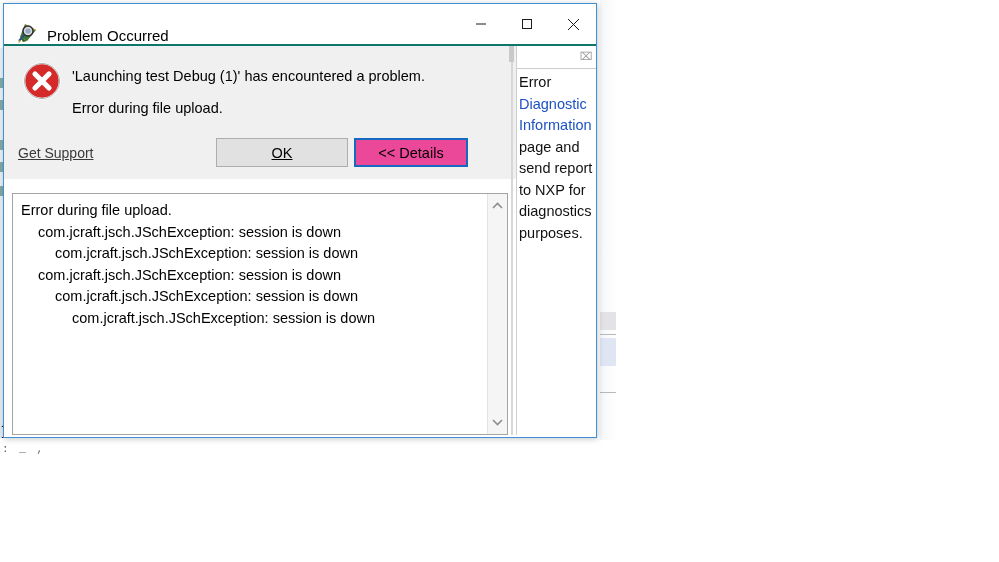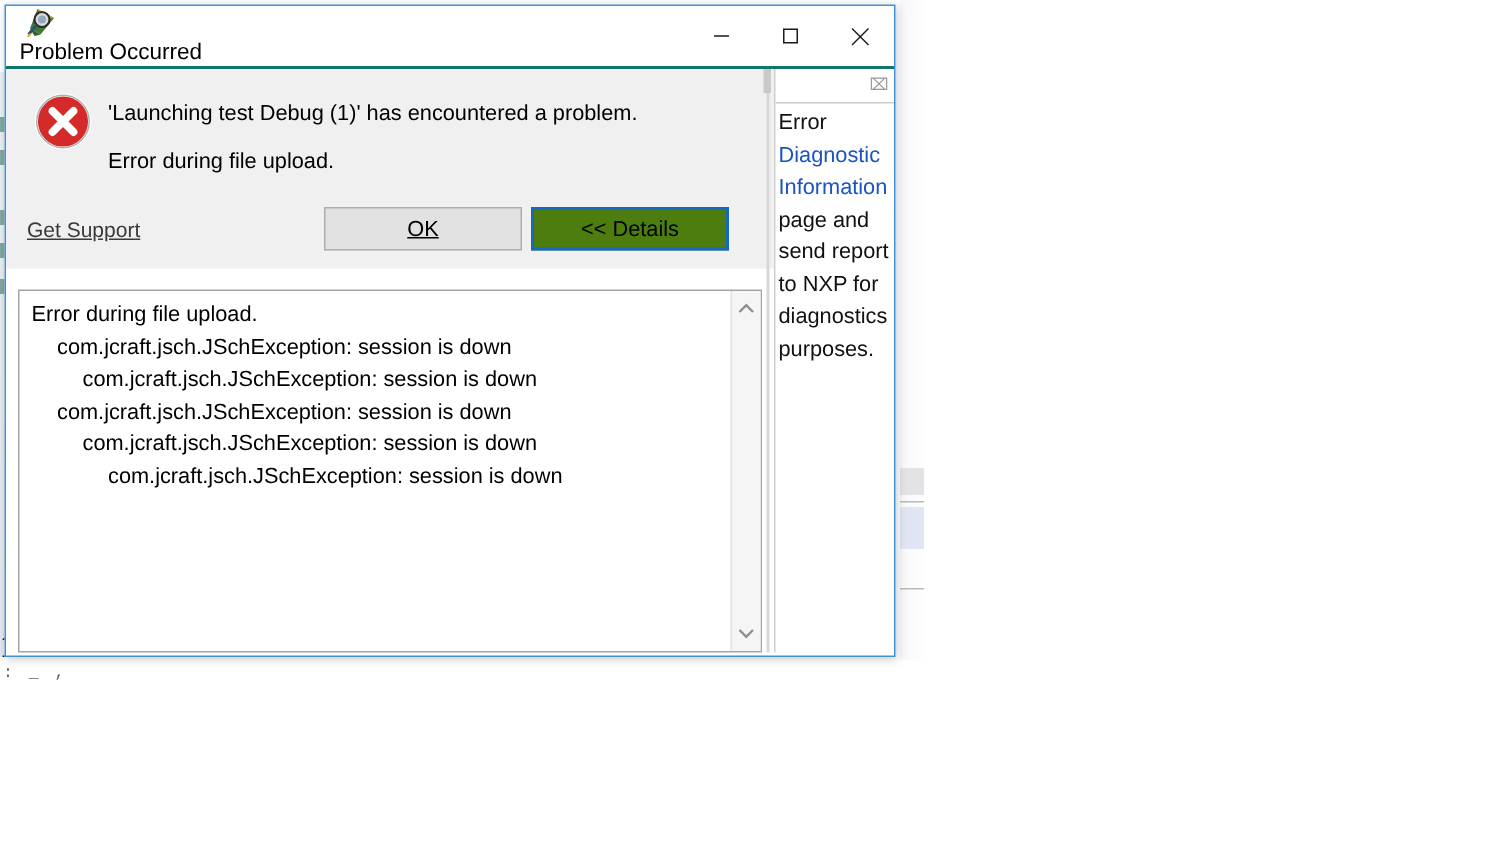--- a/index.html
+++ b/index.html
@@ -64,23 +64,22 @@
     height: 435px;
     background: #ffffff;
     border: 1px solid #3f90d6;
     box-sizing: border-box;
     box-shadow: 1px 1px 6px rgba(0,0,0,.22);
   }
   .titlebar {
     height: 40px;
     background: #ffffff;
     display: flex;
-    align-items: flex-start;
-    position: relative;
-    flex-direction: column;
+    align-items: flex-end;
+    position: relative;
   }
   .title-icon {
     width: 22px; height: 22px;
     margin-left: 12px;
     position: relative;
     flex: none;
   }
   .title-text {
     margin-left: 9px;
     font-size: 15px;
@@ -144,23 +143,23 @@
     border: 1px solid #adadad;
     font-size: 14.5px;
     color: #000;
     display: flex; align-items: center; justify-content: center;
     cursor: default;
     box-sizing: border-box;
     font-family: "Liberation Sans", sans-serif;
   }
   .btn-ok { left: 212px; width: 132px; text-decoration: underline; }
   .btn-details {
-    left: 350px; width: 132px;
+    left: 350px; width: 114px;
     border: 2px solid #1669c1;
-    background: #4d7c0f;
+    background: #ec4899;
   }
 
   
   .details-wrap {
     position: absolute;
     left: 8px; top: 189px;
     width: 496px;
     height: 242px;
     background: #ffffff;
     border: 1px solid #a4a4a4;

